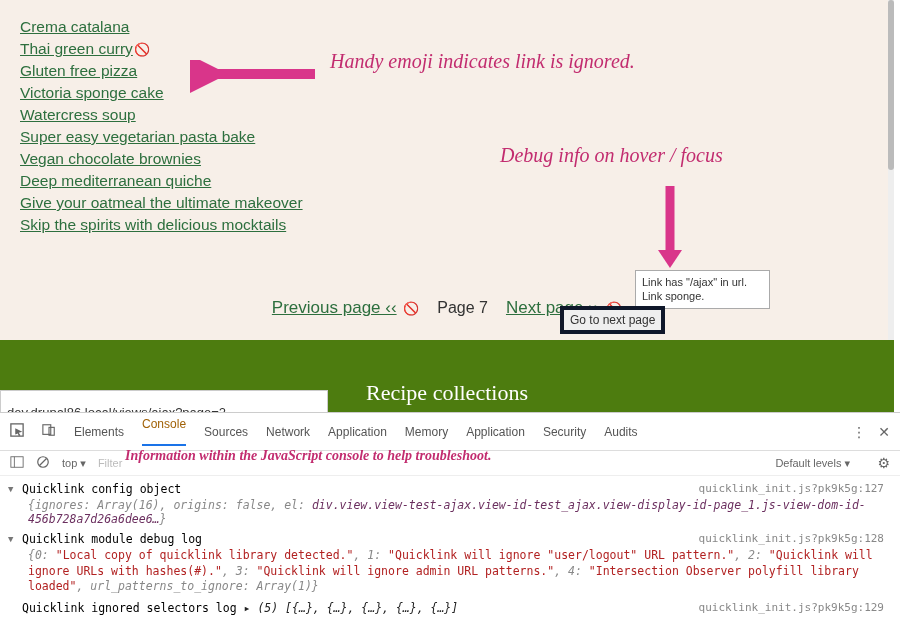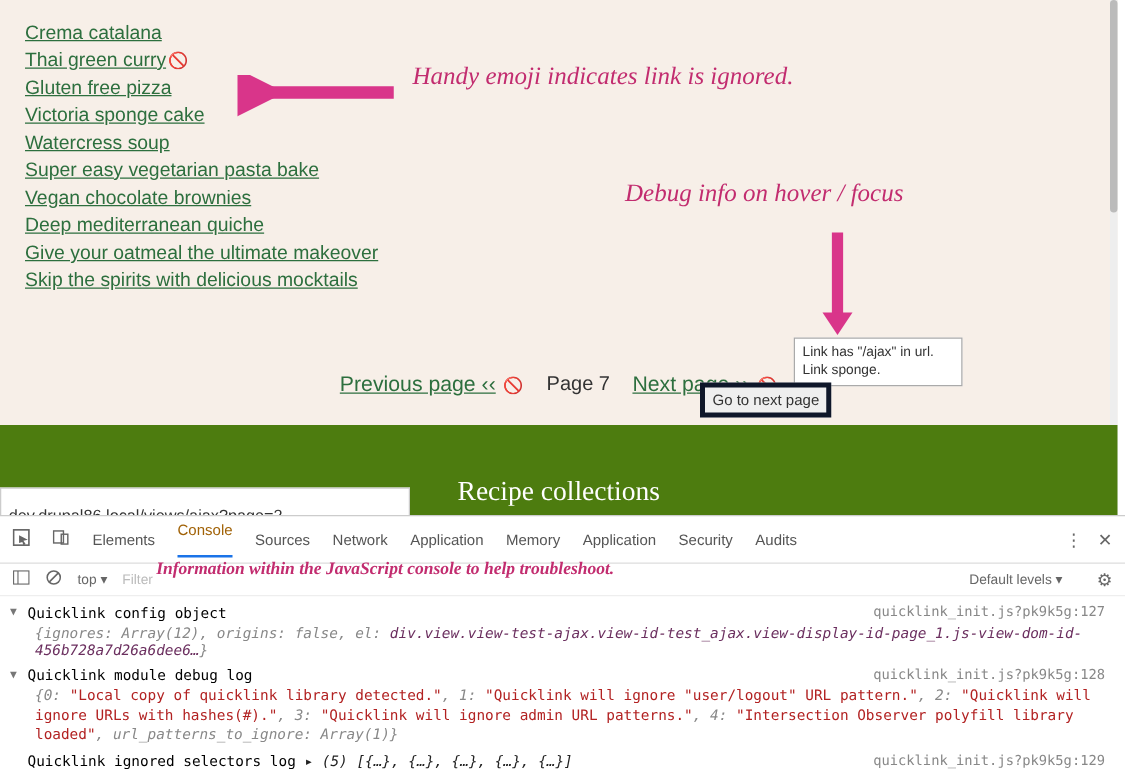--- a/index.html
+++ b/index.html
@@ -162,21 +162,21 @@
     <span class="dt-gear">⚙</span>
   </div>
   <div class="console-body">
 
     <div class="log-line">
       <span class="tri">▼</span>
       <span>Quicklink config object</span>
       <span class="log-src">quicklink_init.js?pk9k5g:127</span>
     </div>
     <div class="log-line nested">
-      <span class="log-key">{ignores: Array(12), origins: false, el:</span>
+      <span class="log-key">{ignores: Array(16), origins: false, el:</span>
       <span class="log-self">div.view.view-test-ajax.view-id-test_ajax.view-display-id-page_1.js-view-dom-id-456b728a7d26a6dee6…</span><span class="log-key">}</span>
     </div>
 
     <div class="log-line" style="margin-top:6px">
       <span class="tri">▼</span>
       <span>Quicklink module debug log</span>
       <span class="log-src">quicklink_init.js?pk9k5g:128</span>
     </div>
     <div class="log-line nested" style="line-height:1.35">
       <span class="log-key">{0: </span><span class="log-str">"Local copy of quicklink library detected."</span><span class="log-key">, 1: </span><span class="log-str">"Quicklink will ignore "user/logout" URL pattern."</span><span class="log-key">, 2: </span><span class="log-str">"Quicklink will ignore URLs with hashes(#)."</span><span class="log-key">, 3: </span><span class="log-str">"Quicklink will ignore admin URL patterns."</span><span class="log-key">, 4: </span><span class="log-str">"Intersection Observer polyfill library loaded"</span><span class="log-key">, url_patterns_to_ignore: Array(1)}</span>

